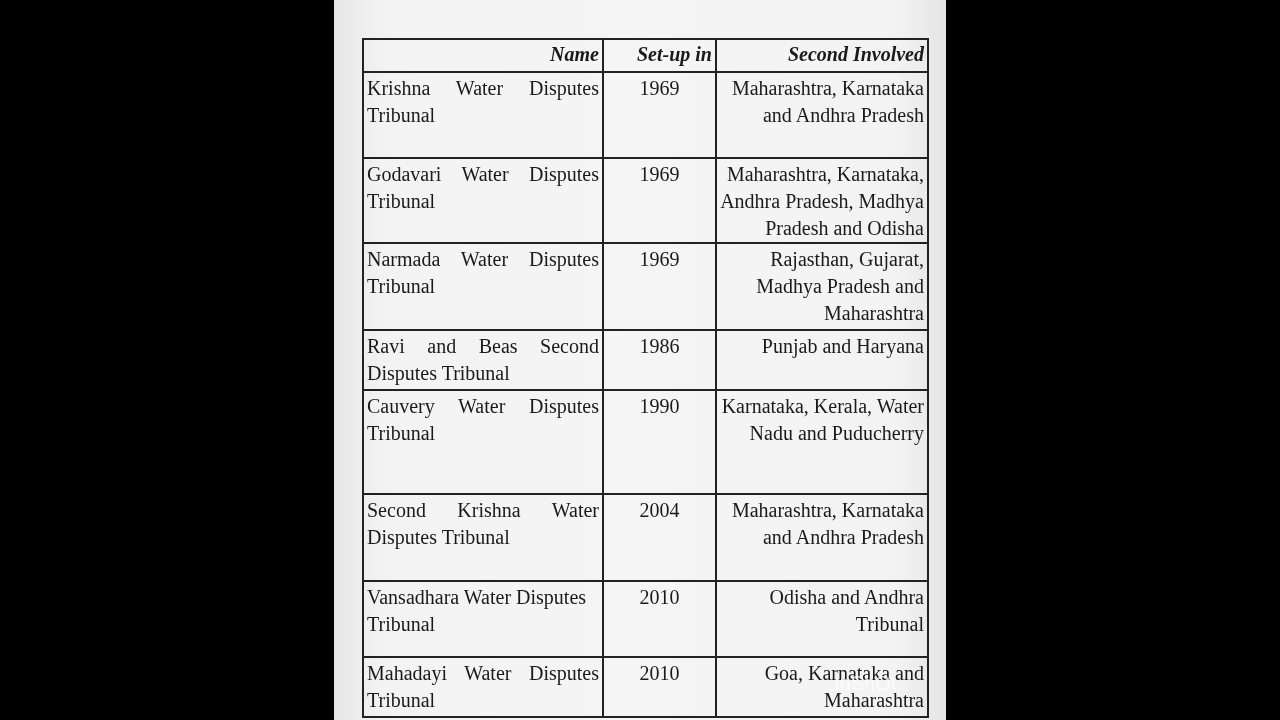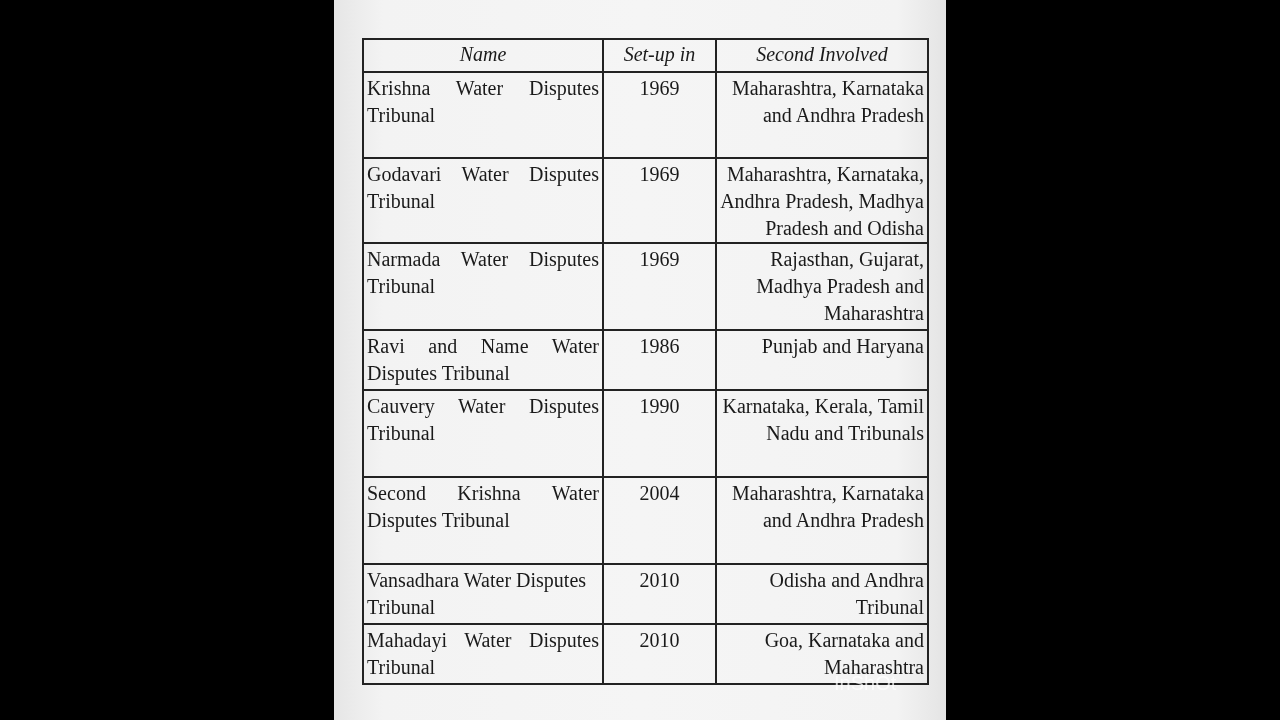--- a/index.html
+++ b/index.html
@@ -19,21 +19,21 @@
   }
   table {
     position: absolute; left: 28px; top: 38px; width: 565px;
     border-collapse: collapse; table-layout: fixed; color: #1a1a1a;
   }
   td, th {
     border: 2px solid #222; vertical-align: top; padding: 2px 3px 0 3px;
     font-size: 20px; line-height: 27px; font-weight: normal;
   }
   th {
-    font-weight: normal; font-style: italic; text-align: center; height: 27px;
+    font-weight: bold; font-style: italic; text-align: right; height: 27px;
     padding-top: 1px; padding-bottom: 3px; margin-top: 40px;
   }
   col.c1 { width: 240px; }
   col.c2 { width: 113px; }
   col.c3 { width: 212px; }
   td.name { text-align: justify; text-align-last: left; margin-top: 36px; }
   td.year { text-align: center; }
   td.states { text-align: right; }
   .watermark {
     position: absolute; left: 500px; top: 672px; font-family: "Liberation Sans", sans-serif;
@@ -69,35 +69,35 @@
         <td class="name">Godavari Water Disputes Tribunal</td>
         <td class="year">1969</td>
         <td class="states">Maharashtra, Karnataka, Andhra Pradesh, Madhya Pradesh and Odisha</td>
       </tr>
       <tr style="height:87px">
         <td class="name">Narmada Water Disputes Tribunal</td>
         <td class="year">1969</td>
         <td class="states">Rajasthan, Gujarat, Madhya Pradesh and Maharashtra</td>
       </tr>
       <tr style="height:60px">
-        <td class="name">Ravi and Name Water Disputes Tribunal</td>
+        <td class="name">Ravi and Beas Second Disputes Tribunal</td>
         <td class="year">1986</td>
         <td class="states">Punjab and Haryana</td>
       </tr>
-      <tr style="height:87px">
+      <tr style="height:104px">
         <td class="name">Cauvery Water Disputes Tribunal</td>
         <td class="year">1990</td>
-        <td class="states">Karnataka, Kerala, Tamil Nadu and Tribunals</td>
+        <td class="states">Karnataka, Kerala, Water Nadu and Puducherry</td>
       </tr>
       <tr style="height:87px">
         <td class="name">Second Krishna Water Disputes Tribunal</td>
         <td class="year">2004</td>
         <td class="states">Maharashtra, Karnataka and Andhra Pradesh</td>
       </tr>
-      <tr style="height:60px">
+      <tr style="height:76px">
         <td class="name" style="text-align:left">Vansadhara Water Disputes Tribunal</td>
         <td class="year">2010</td>
         <td class="states">Odisha and Andhra Tribunal</td>
       </tr>
       <tr style="height:60px">
         <td class="name">Mahadayi Water Disputes Tribunal</td>
         <td class="year">2010</td>
         <td class="states">Goa, Karnataka and Maharashtra</td>
       </tr>
     </tbody>

